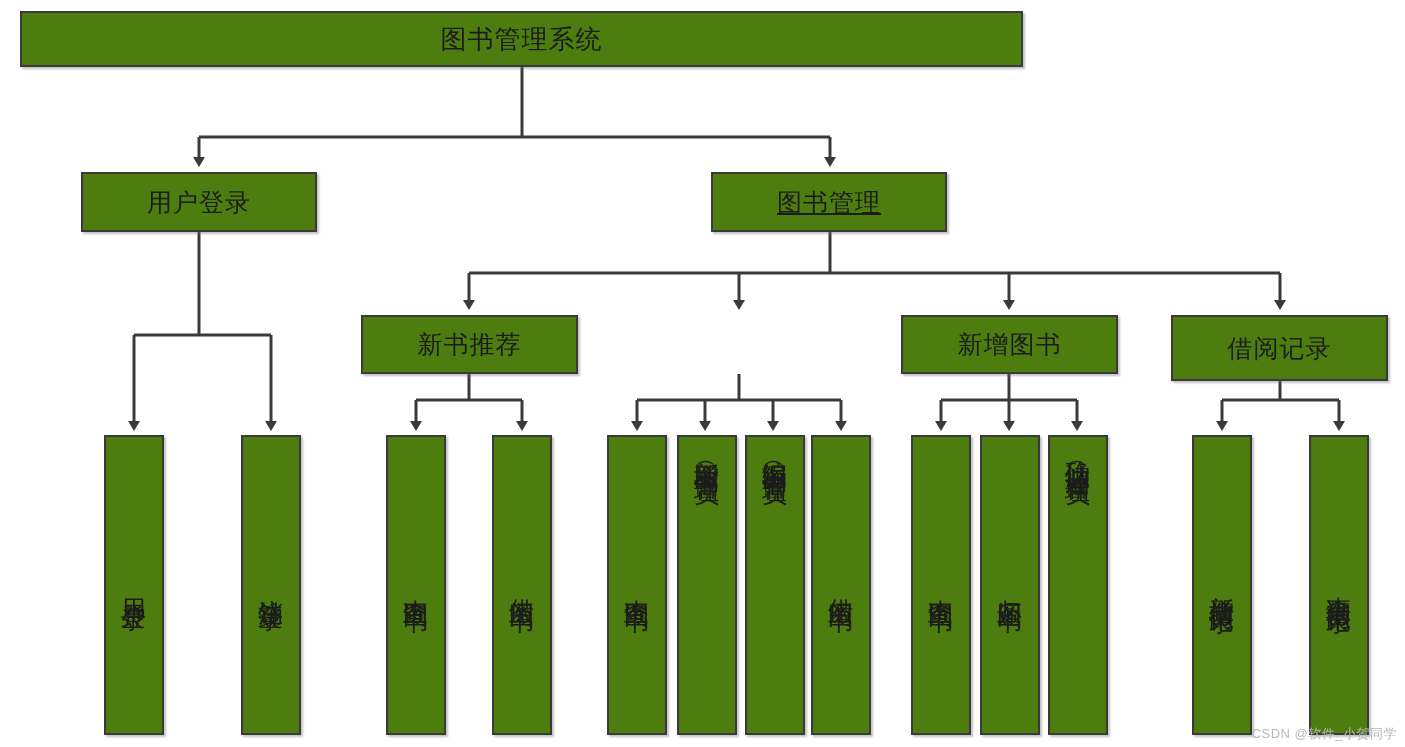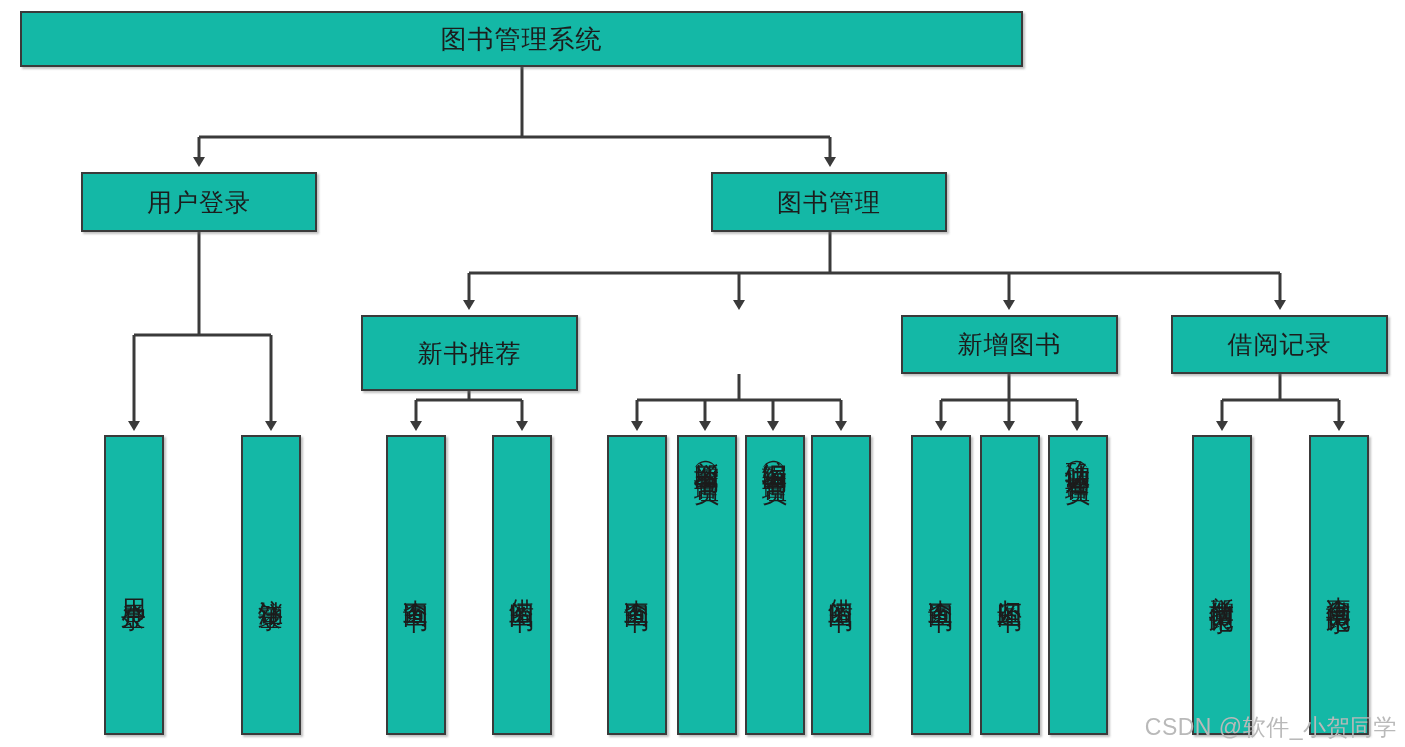--- a/index.html
+++ b/index.html
@@ -19,21 +19,21 @@
     position: absolute;
     left: 0;
     top: 0;
     width: 1405px;
     height: 747px;
     pointer-events: none;
   }
   .node {
     position: absolute;
     box-sizing: border-box;
-    background: #14b8a6;
+    background: #4d7c0f;
     border: 2px solid #3a3a3a;
     box-shadow: 2px 2px 2px rgba(120,120,120,0.45);
     display: flex;
     align-items: center;
     justify-content: center;
     color: #1c1c1c;
   }
   .node-label {
     display: block;
     text-align: center;
@@ -61,21 +61,21 @@
     white-space: nowrap;
   }
   .node.v.center-text { align-items: center; }
   .node.v.top-text { align-items: flex-start; }
   .node.v.top-text .node-label { margin-top: 4px; }
 
   #watermark {
     position: absolute;
     right: 8px;
     bottom: 4px;
-    font-size: 23px;
+    font-size: 13px;
     color: #b9b9b9;
     white-space: nowrap;
     letter-spacing: 0.5px;
   }
 </style>
 </head>
 <body>
 
 <div id="canvas">
 
@@ -131,31 +131,31 @@
     </g>
   </svg>
 
   <div class="node h level1" style="left:20px; top:11px; width:1003px; height:56px;">
     <span class="node-label">图书管理系统</span>
   </div>
 
   <div class="node h" style="left:81px; top:172px; width:236px; height:60px;">
     <span class="node-label">用户登录</span>
   </div>
-  <div class="node h" style="left:711px; top:172px; width:236px; height:60px;">
+  <div class="node h" style="left:711px; top:172px; width:236px; height:60px;text-decoration:underline;">
     <span class="node-label">图书管理</span>
   </div>
 
-  <div class="node h" style="left:361px; top:315px; width:217px; height:76px;">
+  <div class="node h" style="left:361px; top:315px; width:217px; height:59px;">
     <span class="node-label">新书推荐</span>
   </div>
   <div class="node h" style="left:901px; top:315px; width:217px; height:59px;">
     <span class="node-label">新增图书</span>
   </div>
-  <div class="node h" style="left:1171px; top:315px; width:217px; height:59px;">
+  <div class="node h" style="left:1171px; top:315px; width:217px; height:66px;">
     <span class="node-label">借阅记录</span>
   </div>
 
   <div class="node v center-text" style="left:104px; top:435px; width:60px; height:300px;">
     <span class="node-label">用户登录</span>
   </div>
   <div class="node v center-text" style="left:241px; top:435px; width:60px; height:300px;">
     <span class="node-label">注销登录</span>
   </div>
 

